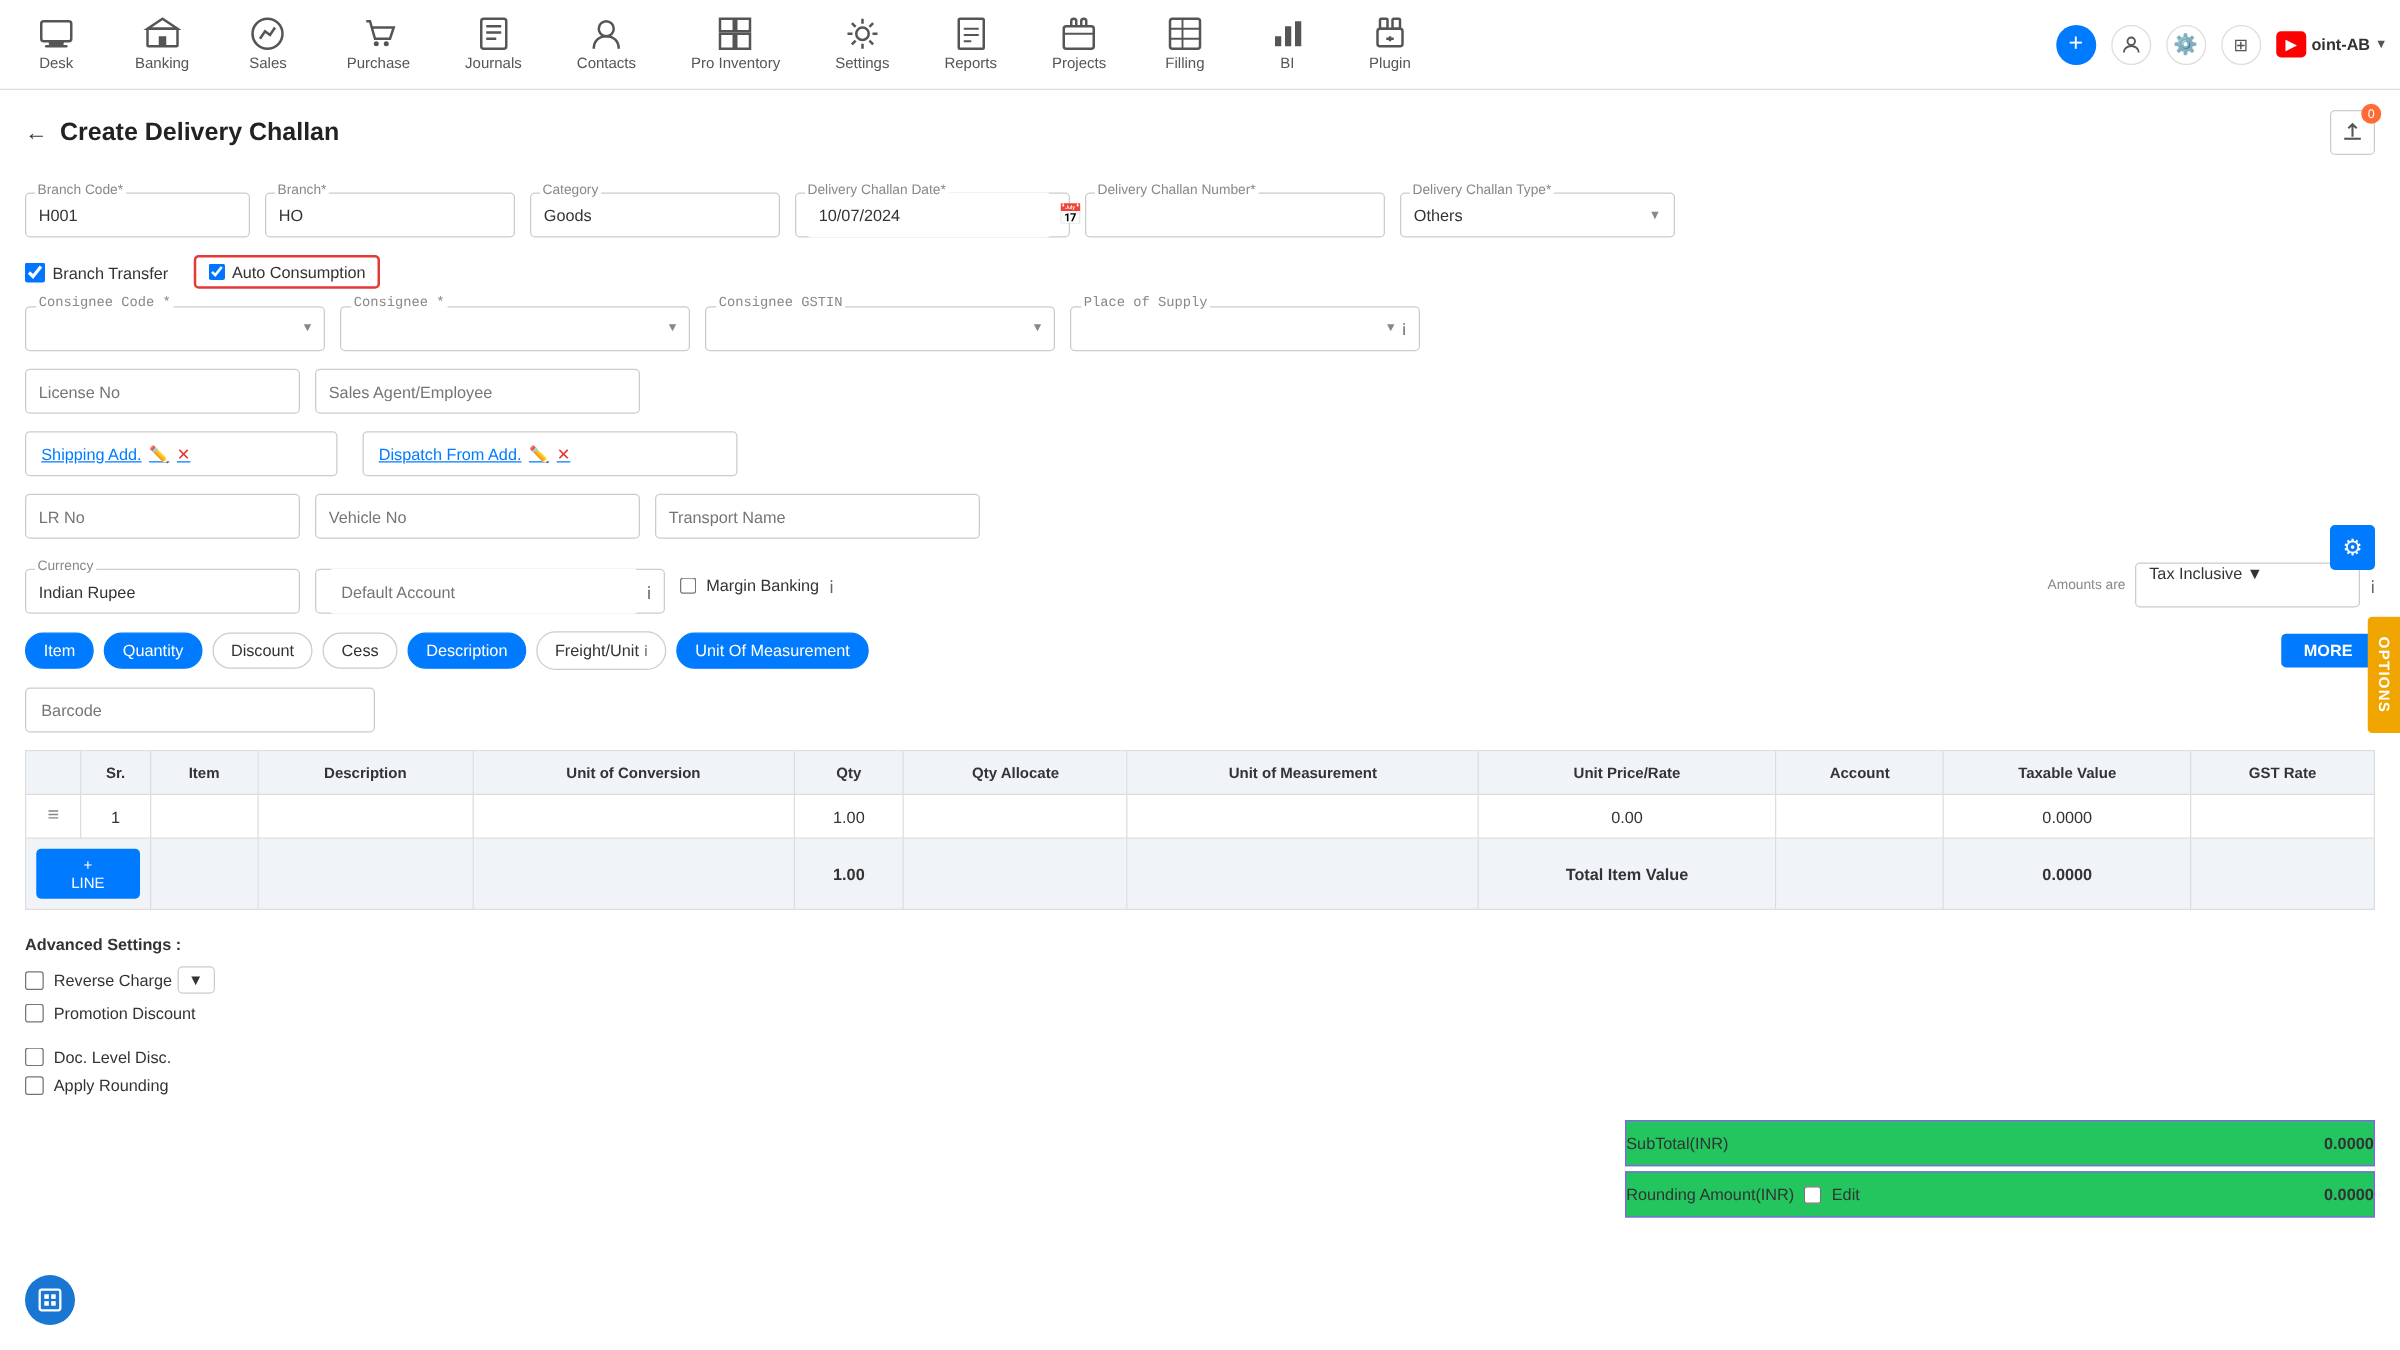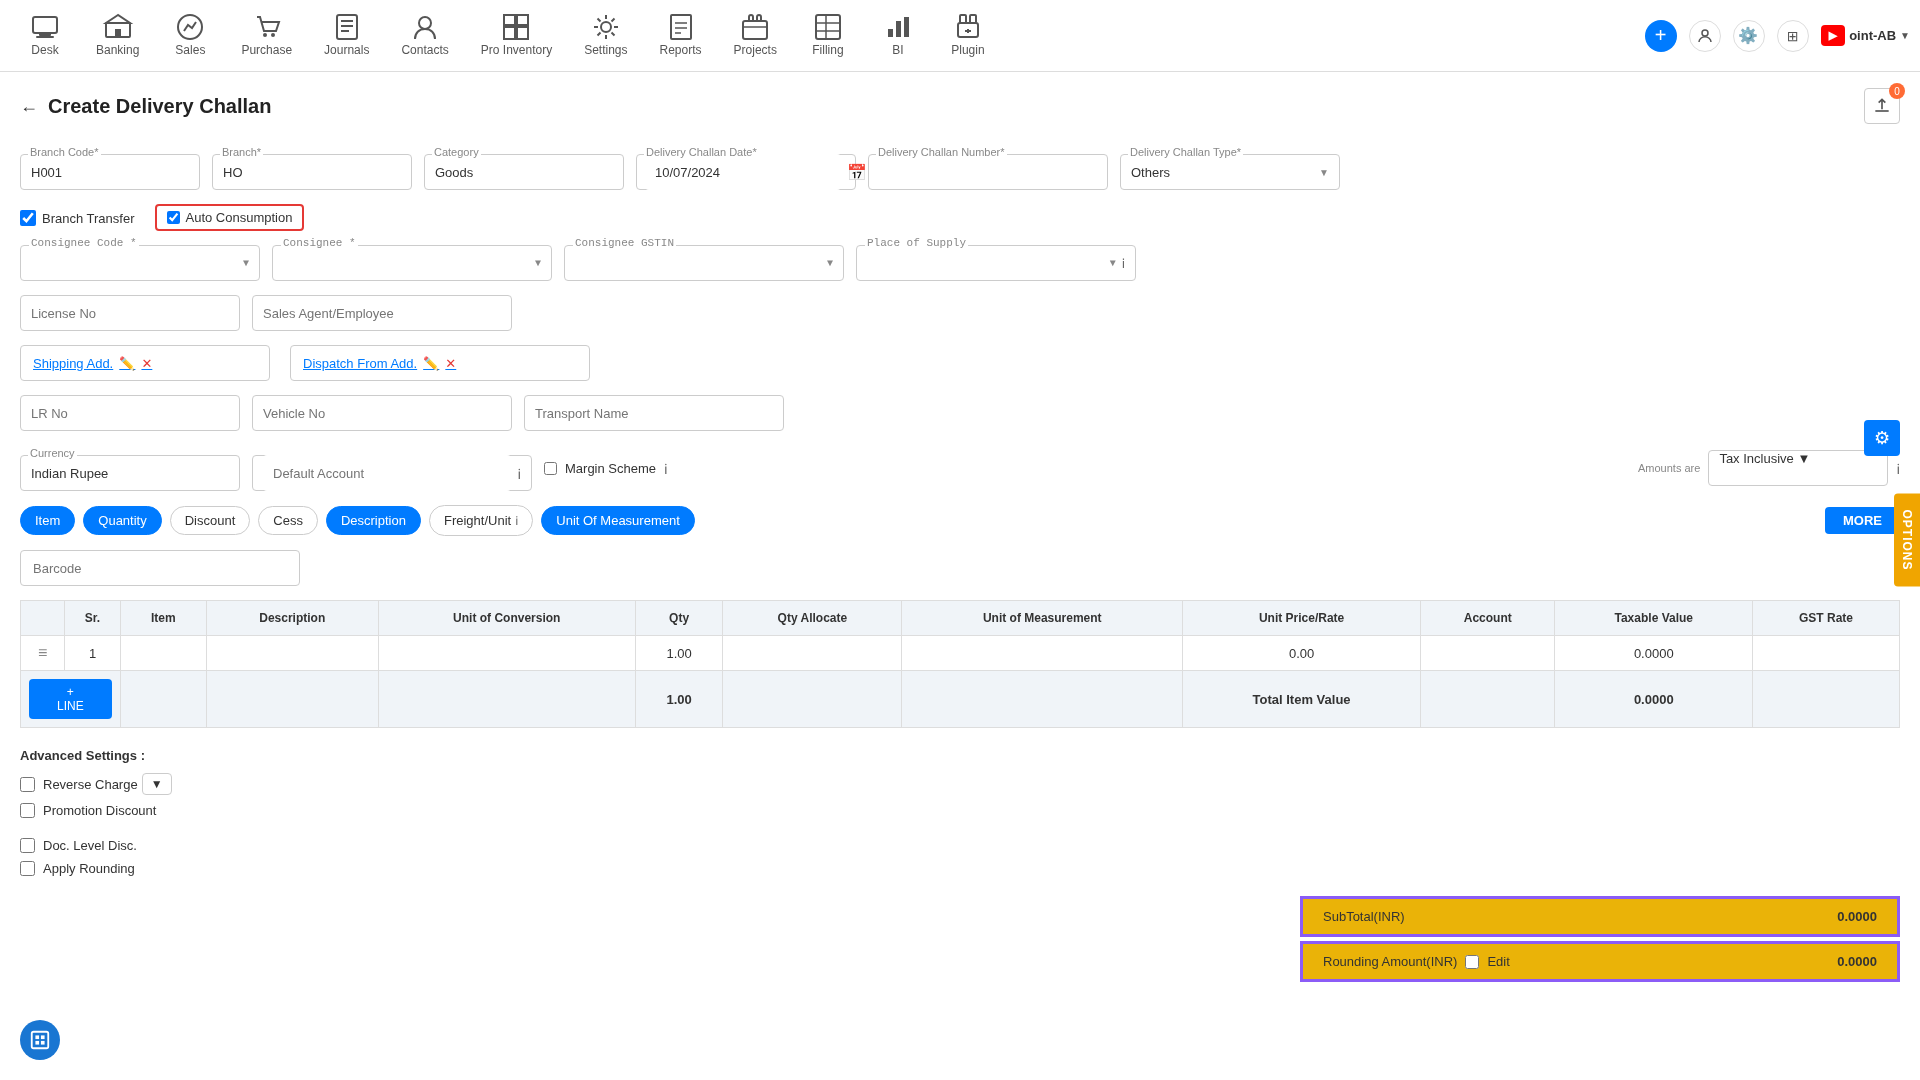--- a/index.html
+++ b/index.html
@@ -3,21 +3,21 @@
   <meta charset="utf-8">
   <style>
     * { box-sizing: border-box; margin: 0; padding: 0; }
     body { font-family: Arial, sans-serif; font-size: 13px; background: #f5f5f5; color: #333; overflow-x: hidden; }
 
     
     .top-nav {
       display: flex; align-items: center; background: #fff;
       border-bottom: 1px solid #ddd; height: 72px; padding: 0 10px;
     }
-    .nav-items { display: flex; align-items: center; flex: 1; gap: 0; }
+    .nav-items { display: flex; align-items: center; flex: 1; gap: 12px; }
     .nav-item {
       display: flex; flex-direction: column; align-items: center; justify-content: center;
       padding: 8px 16px; cursor: pointer; min-width: 70px; height: 72px;
       border-bottom: 3px solid transparent; transition: border-color 0.2s;
     }
     .nav-item .nav-label { font-size: 12px; color: #555; }
     .nav-right { display: flex; align-items: center; gap: 12px; margin-left: auto; }
     .yt-logo { background: red; color: white; padding: 4px 8px; border-radius: 4px; font-size: 11px; font-weight: bold; }
     .brand-name { font-weight: bold; color: #333; font-size: 13px; }
     .dropdown-arrow { font-size: 10px; color: #555; cursor: pointer; }
@@ -152,21 +152,21 @@
     .reverse-charge-group { display: flex; align-items: center; gap: 4px; }
     .rc-dropdown {
       border: 1px solid #ccc; border-radius: 4px; padding: 3px 8px;
       font-size: 12px; cursor: pointer; display: flex; align-items: center; gap: 4px;
     }
 
     
     .totals-section { margin-top: 20px; }
     .total-row-item {
       display: flex; justify-content: space-between; align-items: center;
-      padding: 10px 20px; border: 3px solid #8b5cf6; background: #eab308; margin-bottom: 4px;
+      padding: 10px 0; border: 1px solid #8b5cf6; background: #22c55e; margin-bottom: 4px;
     }
     .total-label { font-size: 13px; font-weight: 500; }
     .total-value { font-size: 13px; font-weight: bold; }
     .rounding-edit { display: flex; align-items: center; gap: 8px; }
     .edit-checkbox { width: 14px; height: 14px; cursor: pointer; }
 
     
     .options-sidebar {
       position: fixed; right: 0; top: 50%; transform: translateY(-50%);
       background: #f0a500; color: #fff; writing-mode: vertical-rl;
@@ -461,21 +461,21 @@
       <input type="text" value="Indian Rupee" style="">
     </div>
     <div class="form-group" style="width:280px; margin-top:10px;">
       <div style="display:flex;align-items:center;border:1px solid #ccc;border-radius:4px;height:36px;padding:0 10px;gap:6px;background:#fff;">
         <input type="text" placeholder="Default Account" style="border: none; outline: none; flex: 1 1 0%; font-size: 13px;">
         <span style="color:#666;font-size:14px;cursor:pointer;">ℹ</span>
       </div>
     </div>
     <div style="display:flex;align-items:center;gap:8px;">
       <input type="checkbox" style="">
-      <label>Margin Scheme</label>
+      <label>Margin Banking</label>
       <span style="color:#666;font-size:14px;cursor:pointer;">ℹ</span>
     </div>
     <div class="amounts-are-group">
       <span style="font-size:11px;color:#888;">Amounts are</span>
       <div class="select-like" style="width:180px;border:1px solid #ccc;border-radius:4px;padding:0 10px;height:36px;">
         <span>Tax Inclusive</span>
         <span class="arrow">▼</span>
       </div>
       <span style="color:#666;font-size:14px;cursor:pointer;">ℹ</span>
     </div>

